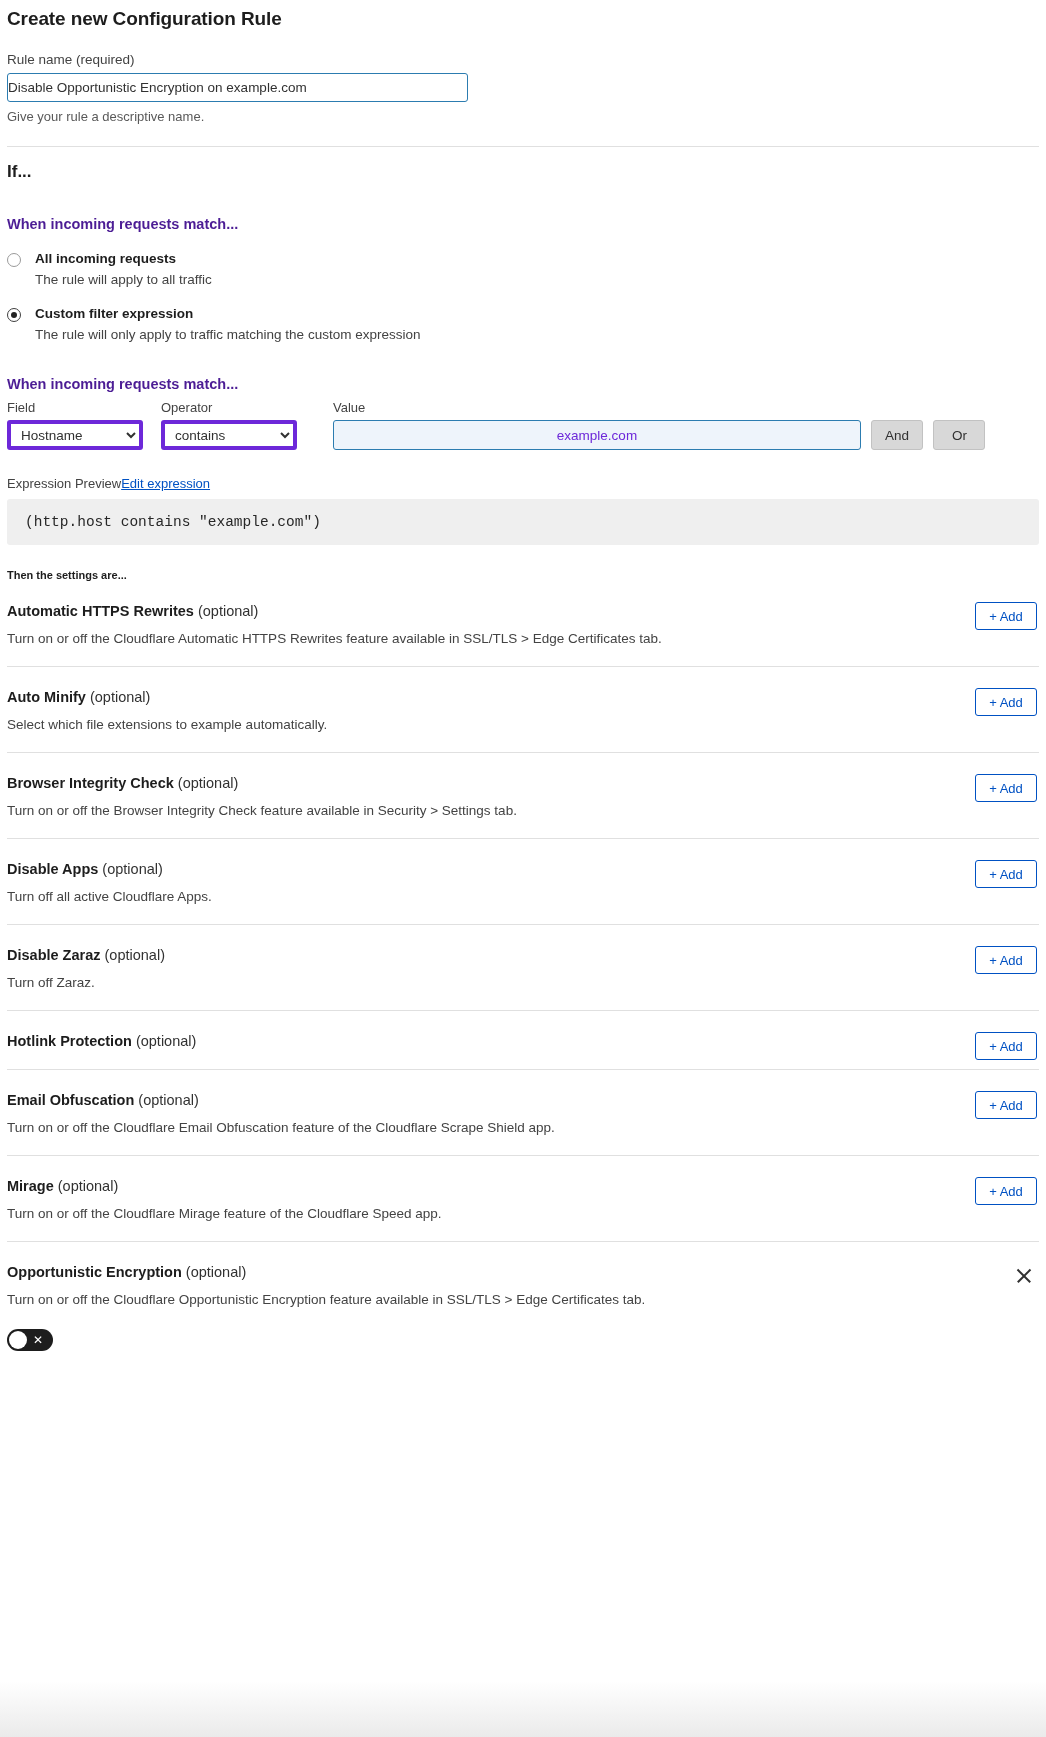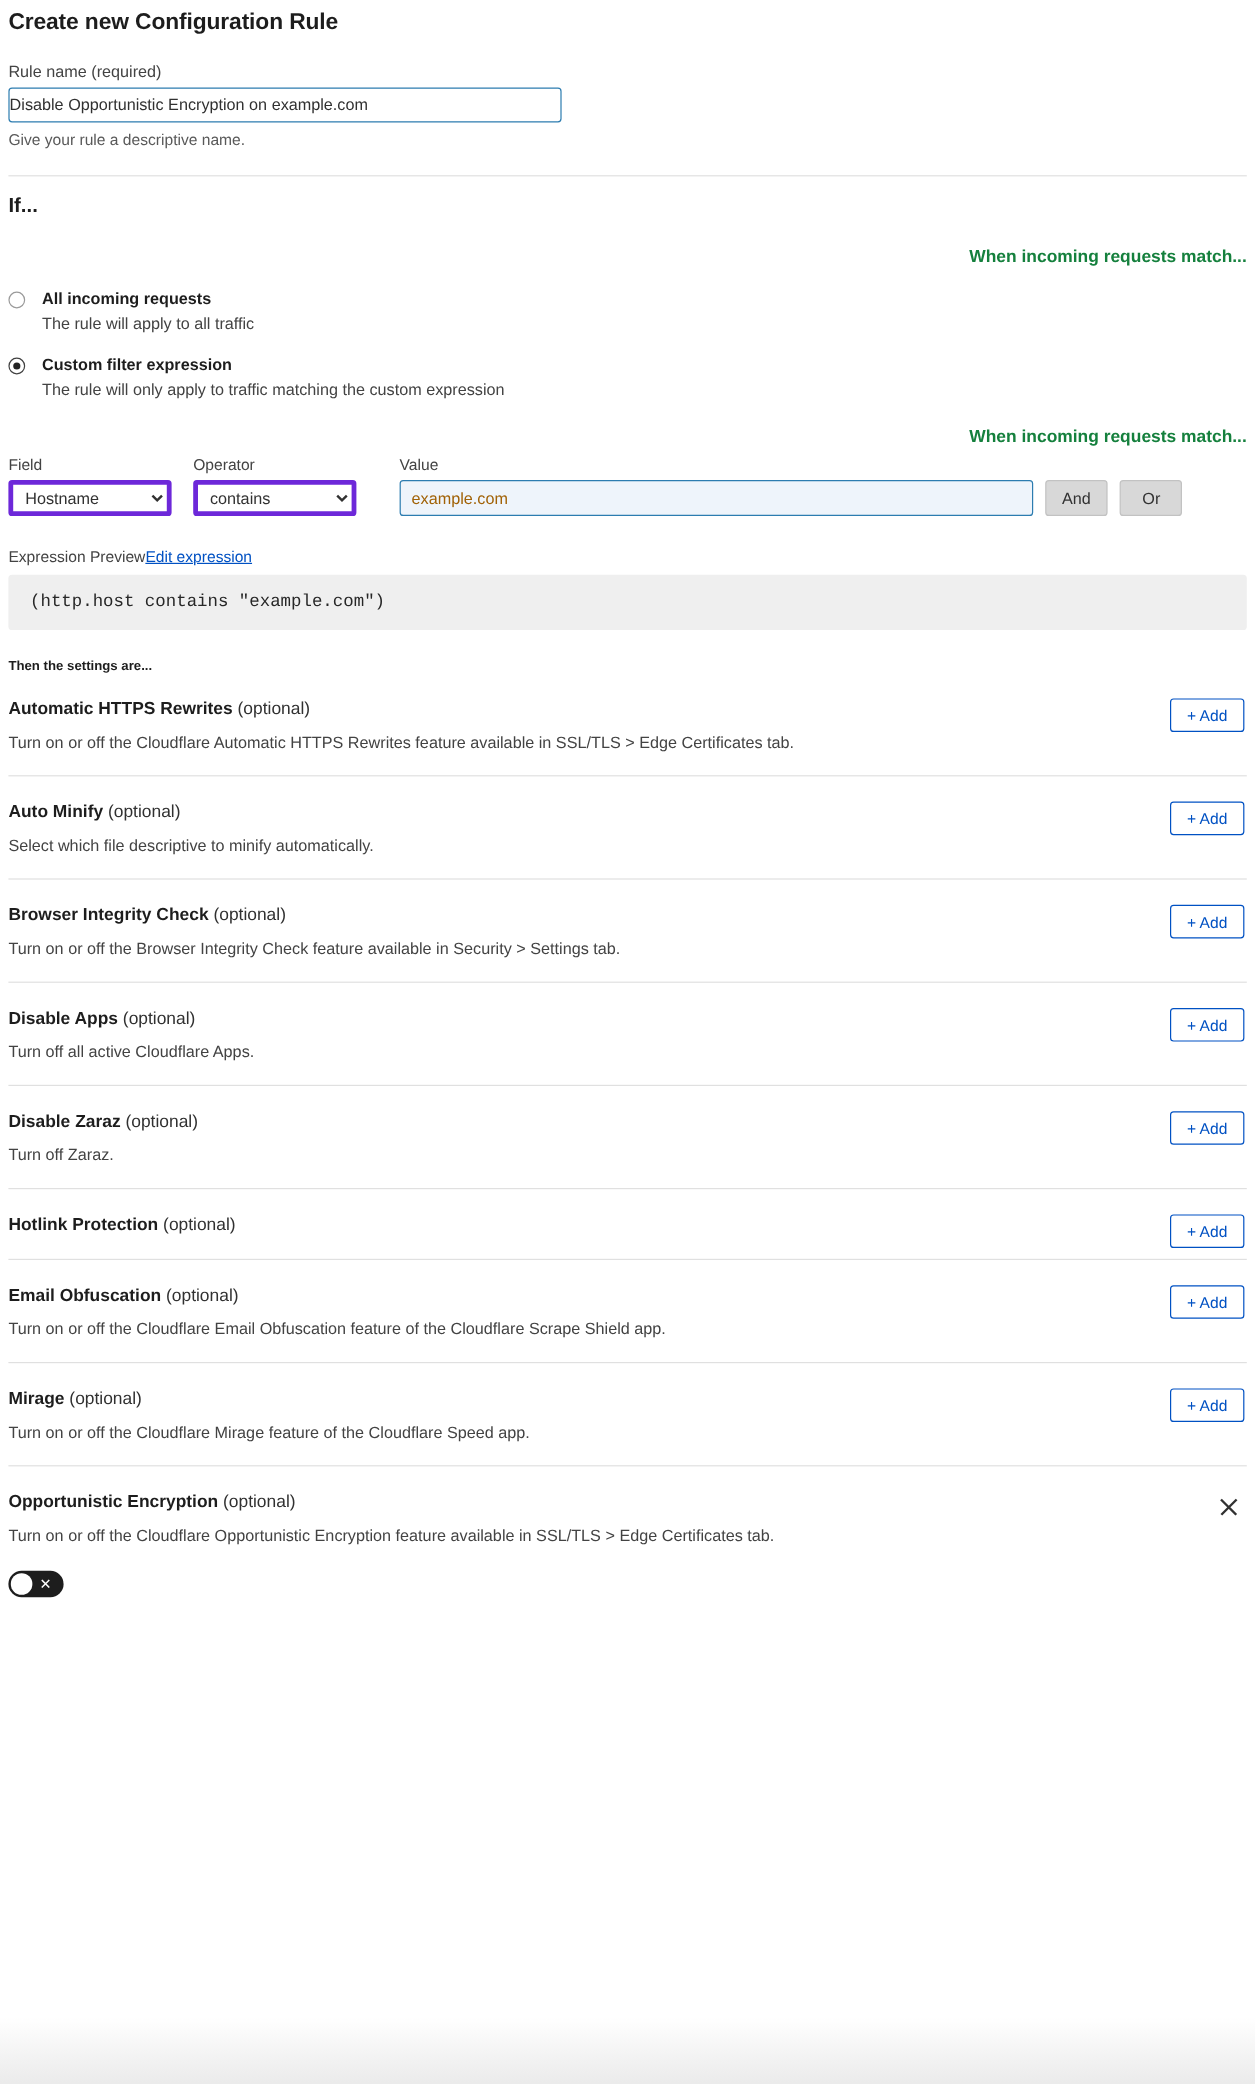--- a/index.html
+++ b/index.html
@@ -54,23 +54,22 @@
   }
   .section-head {
     font-size: 17px;
     font-weight: bold;
     color: #1d1d1d;
     margin-top: 15px;
   }
   .subhead {
     font-size: 14.5px;
     font-weight: bold;
-    color: #15803d;
-    margin-top: 24px;
-    text-align: right;
+    color: #4c1d95;
+    margin-top: 34px;
   }
   .radio-row {
     display: flex;
     align-items: flex-start;
     margin-top: 19px;
   }
   .radio {
     width: 14px; height: 14px;
     border: 1px solid #9a9a9a;
     border-radius: 50%;
@@ -127,23 +126,24 @@
   .sel-field { width: 136px; }
   .sel-op { width: 136px; }
   .val-input {
     width: 528px;
     height: 30px;
     border: 1px solid #2c7cb0;
     border-radius: 3px;
     background: #eef4fb;
     font-size: 13.5px;
     font-family: "Liberation Sans", sans-serif;
-    color: #a16207;
+    color: #6d28d9;
     padding: 3px 9px;
     outline: none;
+    text-align: center;
   }
   .val-helper {
     font-size: 12.5px;
     color: #595959;
     margin-top: 8px;
   }
   .btn-gray {
     height: 30px;
     min-width: 52px;
     border: 1px solid #c2c2c2;
@@ -343,21 +343,21 @@
     </div>
     <div class="setting-desc">Turn on or off the Cloudflare Automatic HTTPS Rewrites feature available in SSL/TLS &gt; Edge Certificates tab.</div>
     <button class="add-btn">+ Add</button>
   </div>
 
   <div class="setting">
     <div class="setting-name">
       <span>Auto Minify</span>
       <span class="opt">(optional)</span>
     </div>
-    <div class="setting-desc">Select which file descriptive to minify automatically.</div>
+    <div class="setting-desc">Select which file extensions to example automatically.</div>
     <button class="add-btn">+ Add</button>
   </div>
 
   <div class="setting">
     <div class="setting-name">
       <span>Browser Integrity Check</span>
       <span class="opt">(optional)</span>
     </div>
     <div class="setting-desc">Turn on or off the Browser Integrity Check feature available in Security &gt; Settings tab.</div>
     <button class="add-btn">+ Add</button>

